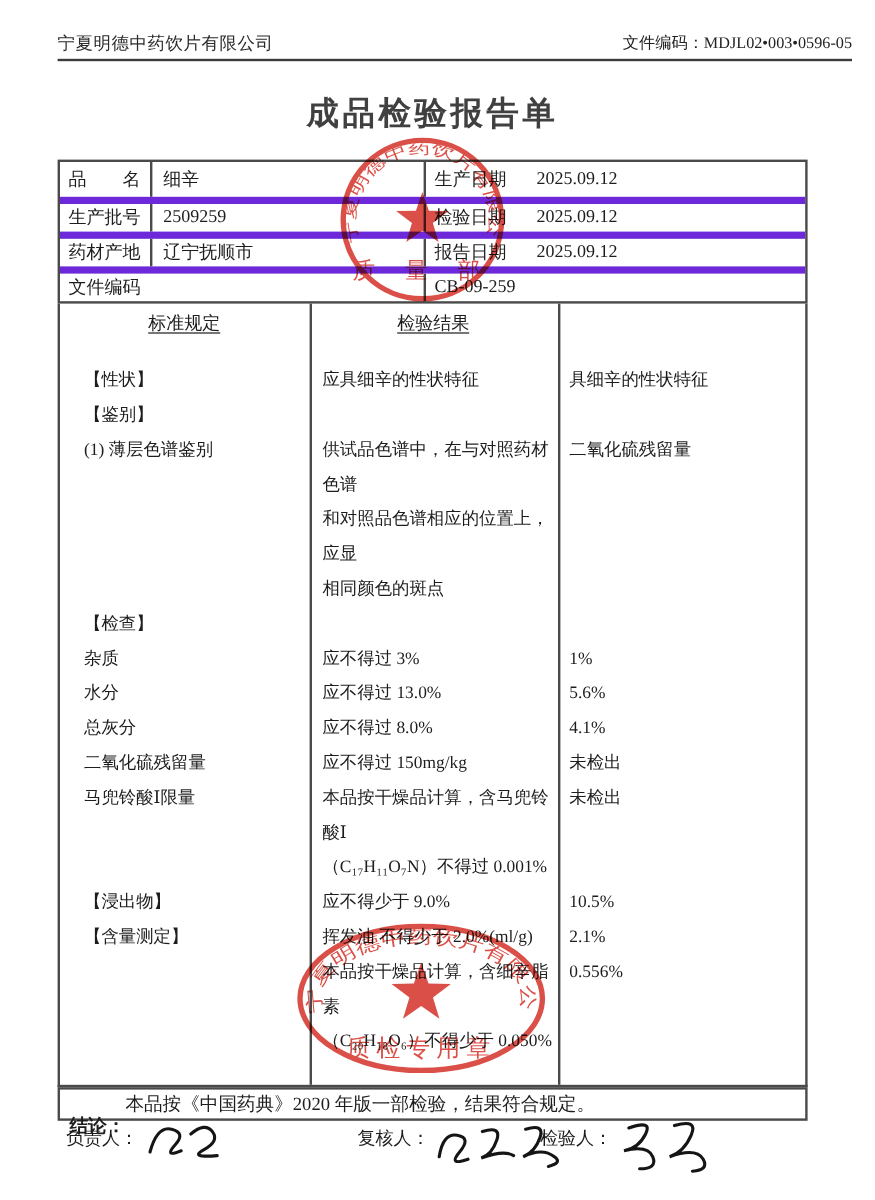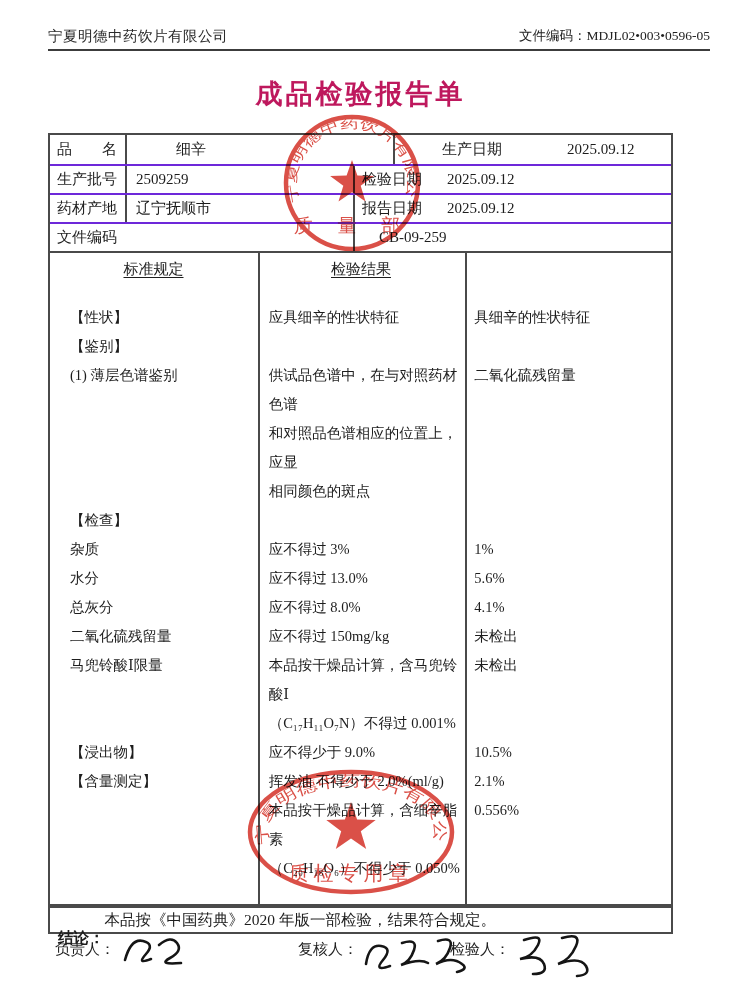--- a/index.html
+++ b/index.html
@@ -6,34 +6,34 @@
   .page{
     position:relative;width:729px;height:1000px;background:#ffffff;
     font-family:"Liberation Serif","DejaVu Serif",serif;color:#1d1d1d;overflow:hidden;text-decoration:underline;
   }
   
   .hdr-company{position:absolute;left:48px;top:27px;font-size:14.5px;letter-spacing:.5px;color:#2a2a2a;}
   .hdr-code{position:absolute;right:19px;top:27px;font-size:13.5px;color:#222;}
   .hdr-rule{position:absolute;left:48px;top:49px;width:662px;height:2px;background:#3c3c3c;}
   
   .title{position:absolute;left:48px;top:76px;width:625px;text-align:center;
-    font-size:27px;font-weight:bold;letter-spacing:3px;color:#be185d;}
+    font-size:27px;font-weight:bold;letter-spacing:3px;color:#404040;}
   
   .info{position:absolute;left:48px;top:133px;width:625px;height:120px;
     border:2px solid #4a4a4a;box-sizing:border-box;display:grid;grid-template-rows:repeat(4,1fr);
     font-size:15px;}
-  .info .row{display:flex;align-items:center;border-top:2px solid #6d28d9;}
-  .info .row:first-child{border-top:none;gap:40px;}
+  .info .row{display:flex;align-items:center;border-top:6px solid #6d28d9;}
+  .info .row:first-child{border-top:none;}
   .cell{box-sizing:border-box;height:100%;display:flex;align-items:center;}
   .c-l1{width:77px;border-right:2px solid #4a4a4a;padding-left:7px;}
   .c-v1{width:228px;border-right:2px solid #4a4a4a;padding-left:9px;}
   .c-l2{width:92px;padding-left:7px;}
   .c-v2{flex:1;padding-left:0;}
   .c-merge{width:305px;border-right:2px solid #4a4a4a;padding-left:7px;}
-  .c-v4{flex:1;padding-left:24px;border-radius:12px;}
+  .c-v4{flex:1;padding-left:7px;border-radius:12px;}
   
   .inspect{position:absolute;left:48px;top:253px;width:625px;height:653px;
     border:2px solid #4a4a4a;border-top:none;box-sizing:border-box;font-size:14.5px;}
   .vline{position:absolute;top:0;bottom:0;width:2px;background:#4a4a4a;}
   .vl1{left:208px;} .vl2{left:415px;}
   .ihead{display:flex;padding-top:7px;font-size:15px;}
   .ihead .hc{box-sizing:border-box;text-align:center;}
   .hc1{width:210px;} .hc2{width:207px;} .hc3{width:208px;}
   .ihead span{text-decoration:underline;text-underline-offset:3px;}
   .irows{margin-top:24px;}

